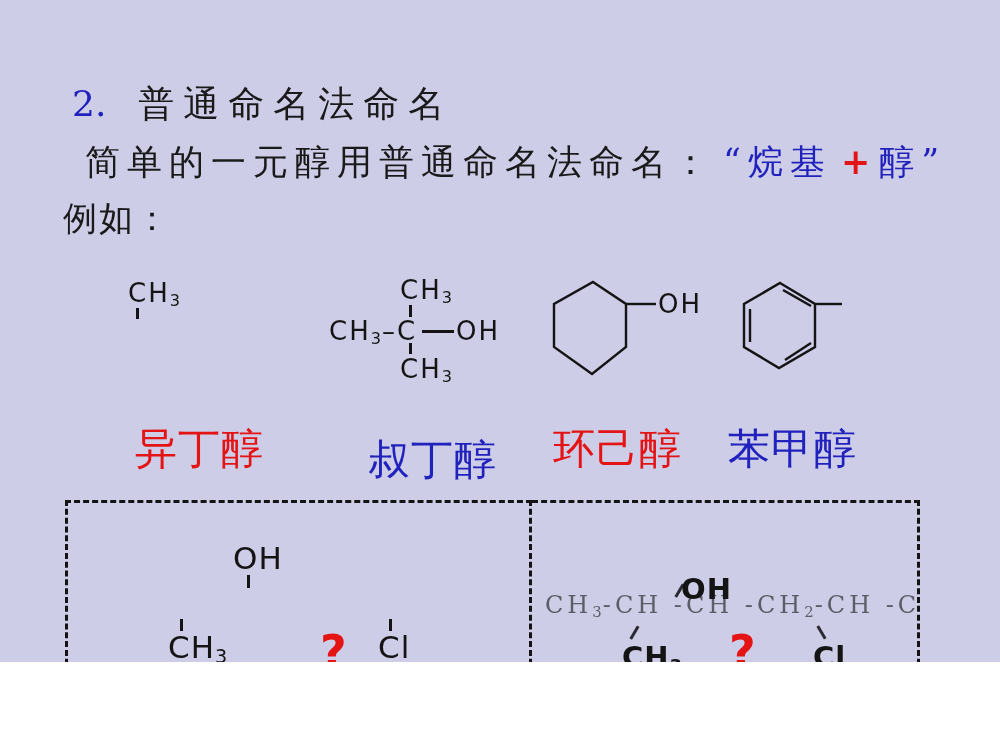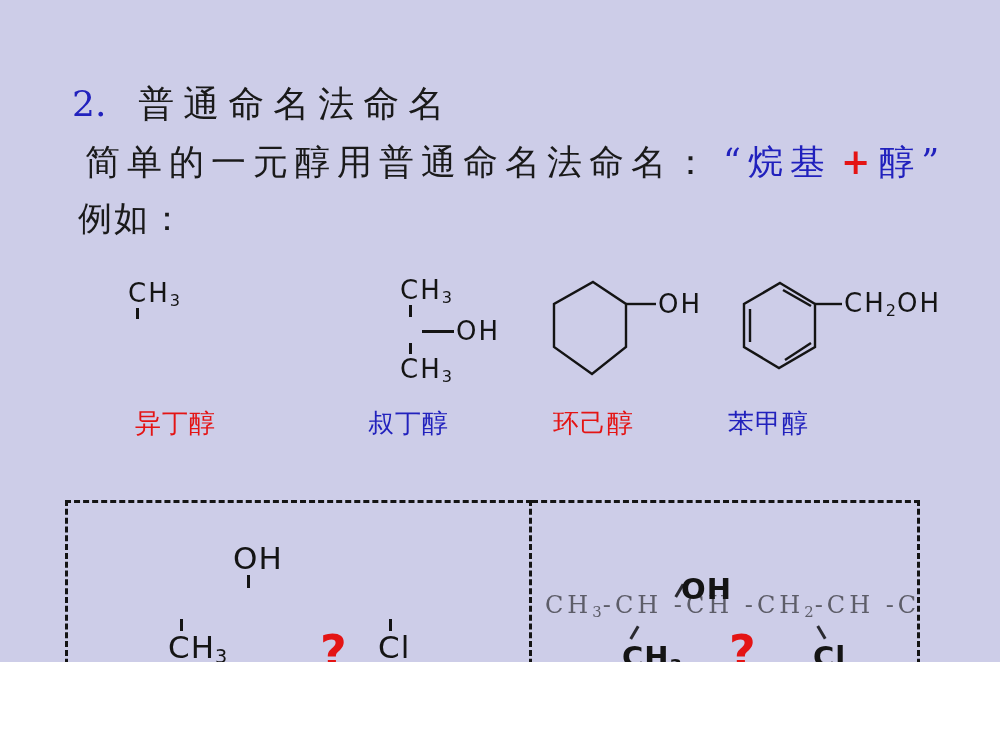--- a/index.html
+++ b/index.html
@@ -6,21 +6,21 @@
   .slide{position:relative;width:1000px;height:662px;background:#cdcde8;overflow:hidden;
          font-family:"DejaVu Serif","Liberation Serif",serif;color:#1a1a1a;}
   .abs{position:absolute;white-space:nowrap;}
   
   .heading{font-size:36px;letter-spacing:9px;}
   .heading .num{letter-spacing:0;margin-right:32px;}
   .subtitle{font-size:35px;letter-spacing:7px;}
   .subtitle .plus{font-weight:bold;letter-spacing:0;margin:0 9px;}
   .subtitle .qopen{margin-left:8px;}
   .example{font-size:34px;letter-spacing:2px;}
-  .cname{font-size:26px;letter-spacing:1px;}
+  .cname{font-size:42px;letter-spacing:1px;margin-top:15px;}
   
   .formula{font-family:"DejaVu Sans","Liberation Sans",sans-serif;color:#141414;text-align:right;}
   .f26{font-size:26px;line-height:26px;letter-spacing:2px;}
   .f31{font-size:31px;line-height:31px;letter-spacing:1px;}
   .fserif{font-family:"DejaVu Serif","Liberation Serif",serif;font-size:24px;line-height:24px;
           letter-spacing:4px;color:#5d5d68;}
   .fbold{font-family:"DejaVu Sans","Liberation Sans",sans-serif;font-size:29px;line-height:29px;
          font-weight:bold;letter-spacing:1px;color:#141414;}
   .sub{font-size:0.62em;vertical-align:-0.26em;letter-spacing:1px;}
   
@@ -40,30 +40,31 @@
 <div class="slide" style="background: rgb(205, 205, 232);">
 
   <div class="abs heading" style="left:72px;top:80px">
     <span class="num" style="color: rgb(33, 33, 189);">2.</span><span>普通命名法命名</span>
   </div>
 
   <div class="abs subtitle" style="left:85px;top:139px">
     <span>简单的一元醇用普通命名法命名：</span><span class="qopen" style="color: rgb(33, 33, 189);">“</span><span style="color: rgb(33, 33, 189);">烷基</span><span class="plus" style="color: rgb(228, 20, 20);">+</span><span style="color: rgb(33, 33, 189);">醇</span><span style="color: rgb(33, 33, 189);">”</span>
   </div>
 
-  <div class="abs example" style="left:78px;top:196px">例如：</div>
+  <div class="abs example" style="left:63px;top:196px">例如：</div>
 
   <div class="abs" style="left:55px;top:272px;width:250px;height:85px">
     <div class="abs formula f26" style="left:73px;top:8px"><span>CH</span><span class="sub">3</span></div>
     <div class="vbond" style="left:81px;top:36px;height:11px"></div>
   </div>
 
   <div class="abs" style="left:325px;top:269px;width:190px;height:120px">
     <div class="abs formula f26" style="left:75px;top:8px"><span>CH</span><span class="sub">3</span></div>
     <div class="vbond" style="left:84px;top:36px;height:12px"></div>
+    <div class="abs formula f26" style="left:4px;top:49px"><span>CH</span><span class="sub">3</span><span>–C</span></div>
     <div class="hbond" style="left:97px;top:61px;width:32px"></div>
     <div class="abs formula f26" style="left:131px;top:49px"><span>OH</span></div>
     <div class="vbond" style="left:84px;top:74px;height:11px"></div>
     <div class="abs formula f26" style="left:75px;top:87px"><span>CH</span><span class="sub">3</span></div>
   </div>
 
   <div class="abs" style="left:545px;top:274px;width:170px;height:110px">
     <svg width="115" height="110">
       <polygon class="ring" points="48,8 81,30 81,73 47,100 9,73 9,30"></polygon>
       <line class="bondline" x1="81" y1="30" x2="111" y2="30"></line>
@@ -72,25 +73,24 @@
   </div>
 
   <div class="abs" style="left:738px;top:276px;width:215px;height:100px">
     <svg width="104" height="100">
       <polygon class="ring" points="42,7 77,28 77,71 41,92 6,71 6,28"></polygon>
       <line class="bondline" x1="45" y1="14" x2="73" y2="30"></line>
       <line class="bondline" x1="12" y1="33" x2="12" y2="66"></line>
       <line class="bondline" x1="73" y1="67" x2="47" y2="84"></line>
       <line class="bondline" x1="77" y1="28" x2="104" y2="28"></line>
     </svg>
-    <div class="abs formula f26" style="left:106px;top:14px"><span>CH</span><span class="sub">2</span><span>OH</span></div>
   </div>
 
   <div class="abs cname" style="left: 135px; top: 406px; color: rgb(228, 20, 20);">异丁醇</div>
-  <div class="abs cname" style="left: 368px; top: 406px; color: rgb(33, 33, 189);">叔丁醇</div>
+  <div class="abs cname" style="left: 368px; top: 417px; color: rgb(33, 33, 189);">叔丁醇</div>
   <div class="abs cname" style="left: 553px; top: 406px; color: rgb(228, 20, 20);">环己醇</div>
   <div class="abs cname" style="left: 728px; top: 406px; color: rgb(33, 33, 189);">苯甲醇</div>
 
   <div class="dashbox" style="left:65px;top:500px;width:467px;height:200px">
     <div class="abs formula f31" style="left:165px;top:40px"><span>OH</span></div>
     <div class="vbond" style="left:179px;top:72px;height:13px"></div>
     <div class="vbond" style="left:112px;top:116px;height:12px"></div>
     <div class="abs formula f31" style="left:100px;top:129px"><span>CH</span><span class="sub">3</span></div>
     <div class="vbond" style="left:321px;top:116px;height:12px"></div>
     <div class="abs formula f31" style="left:310px;top:129px"><span>Cl</span></div>

